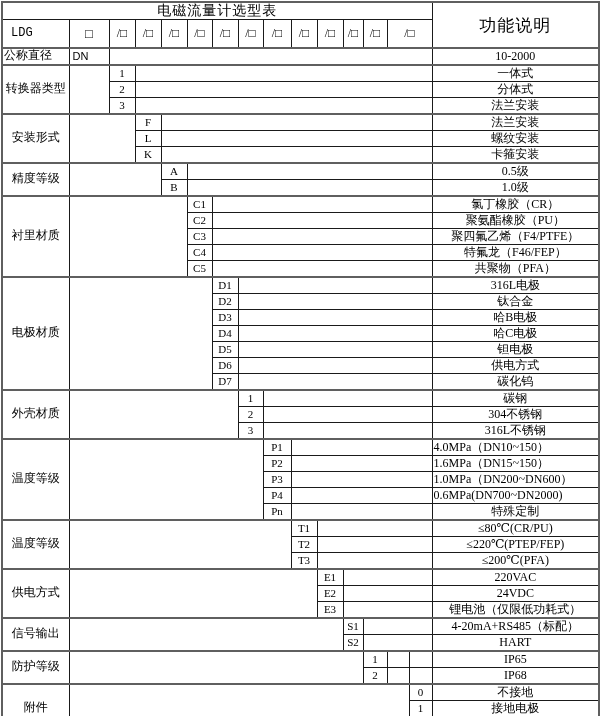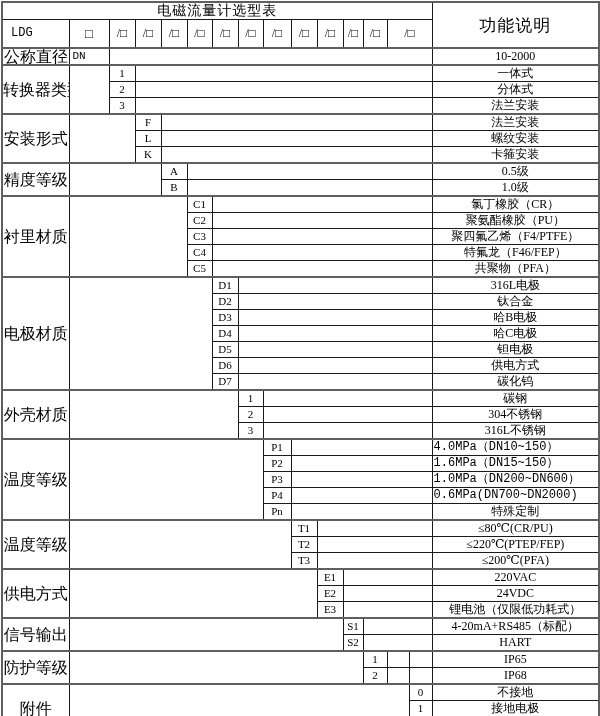--- a/index.html
+++ b/index.html
@@ -25,26 +25,26 @@
   tr{height:16px;}
   tr.r-title{height:17px;}
   tr.r-ldg{height:29px;}
   
   tr.gsep td{border-top:2px solid #5f5f5f;}
   td.title{font-size:14px;letter-spacing:1px;}
   td.fnh{font-size:17px;letter-spacing:1px;}
   td.ldg{text-align:left;padding-left:8px;font-size:12px;font-family:"Liberation Mono","DejaVu Sans Mono",monospace;}
   td.mbox{font-size:13px;}
   td.slot{font-size:12px;padding:0;}
-  td.lbl{font-size:16px;}
+  td.lbl{font-size:12px;font-family:Liberation Mono, monospace;}
   td.lbl.ll{text-align:left;padding-left:1px;}
-  td.dn{text-align:left;padding-left:3px;font-size:11px;font-family:Liberation Mono, monospace;}
+  td.dn{text-align:left;padding-left:3px;font-size:11px;font-family:Liberation Sans, sans-serif;}
   td.code{font-size:11px;}
   td.desc{font-size:12px;}
-  td.desc.al{text-align:left;padding-left:1px;font-family:Liberation Mono, monospace;}
+  td.desc.al{text-align:left;padding-left:1px;}
   td.blank{background:#fff;}
 </style>
 </head>
 <body>
 
 <table class="sel">
   <colgroup>
     <col style="width:67px">
       <col style="width:40px">
     <col style="width:26px">

